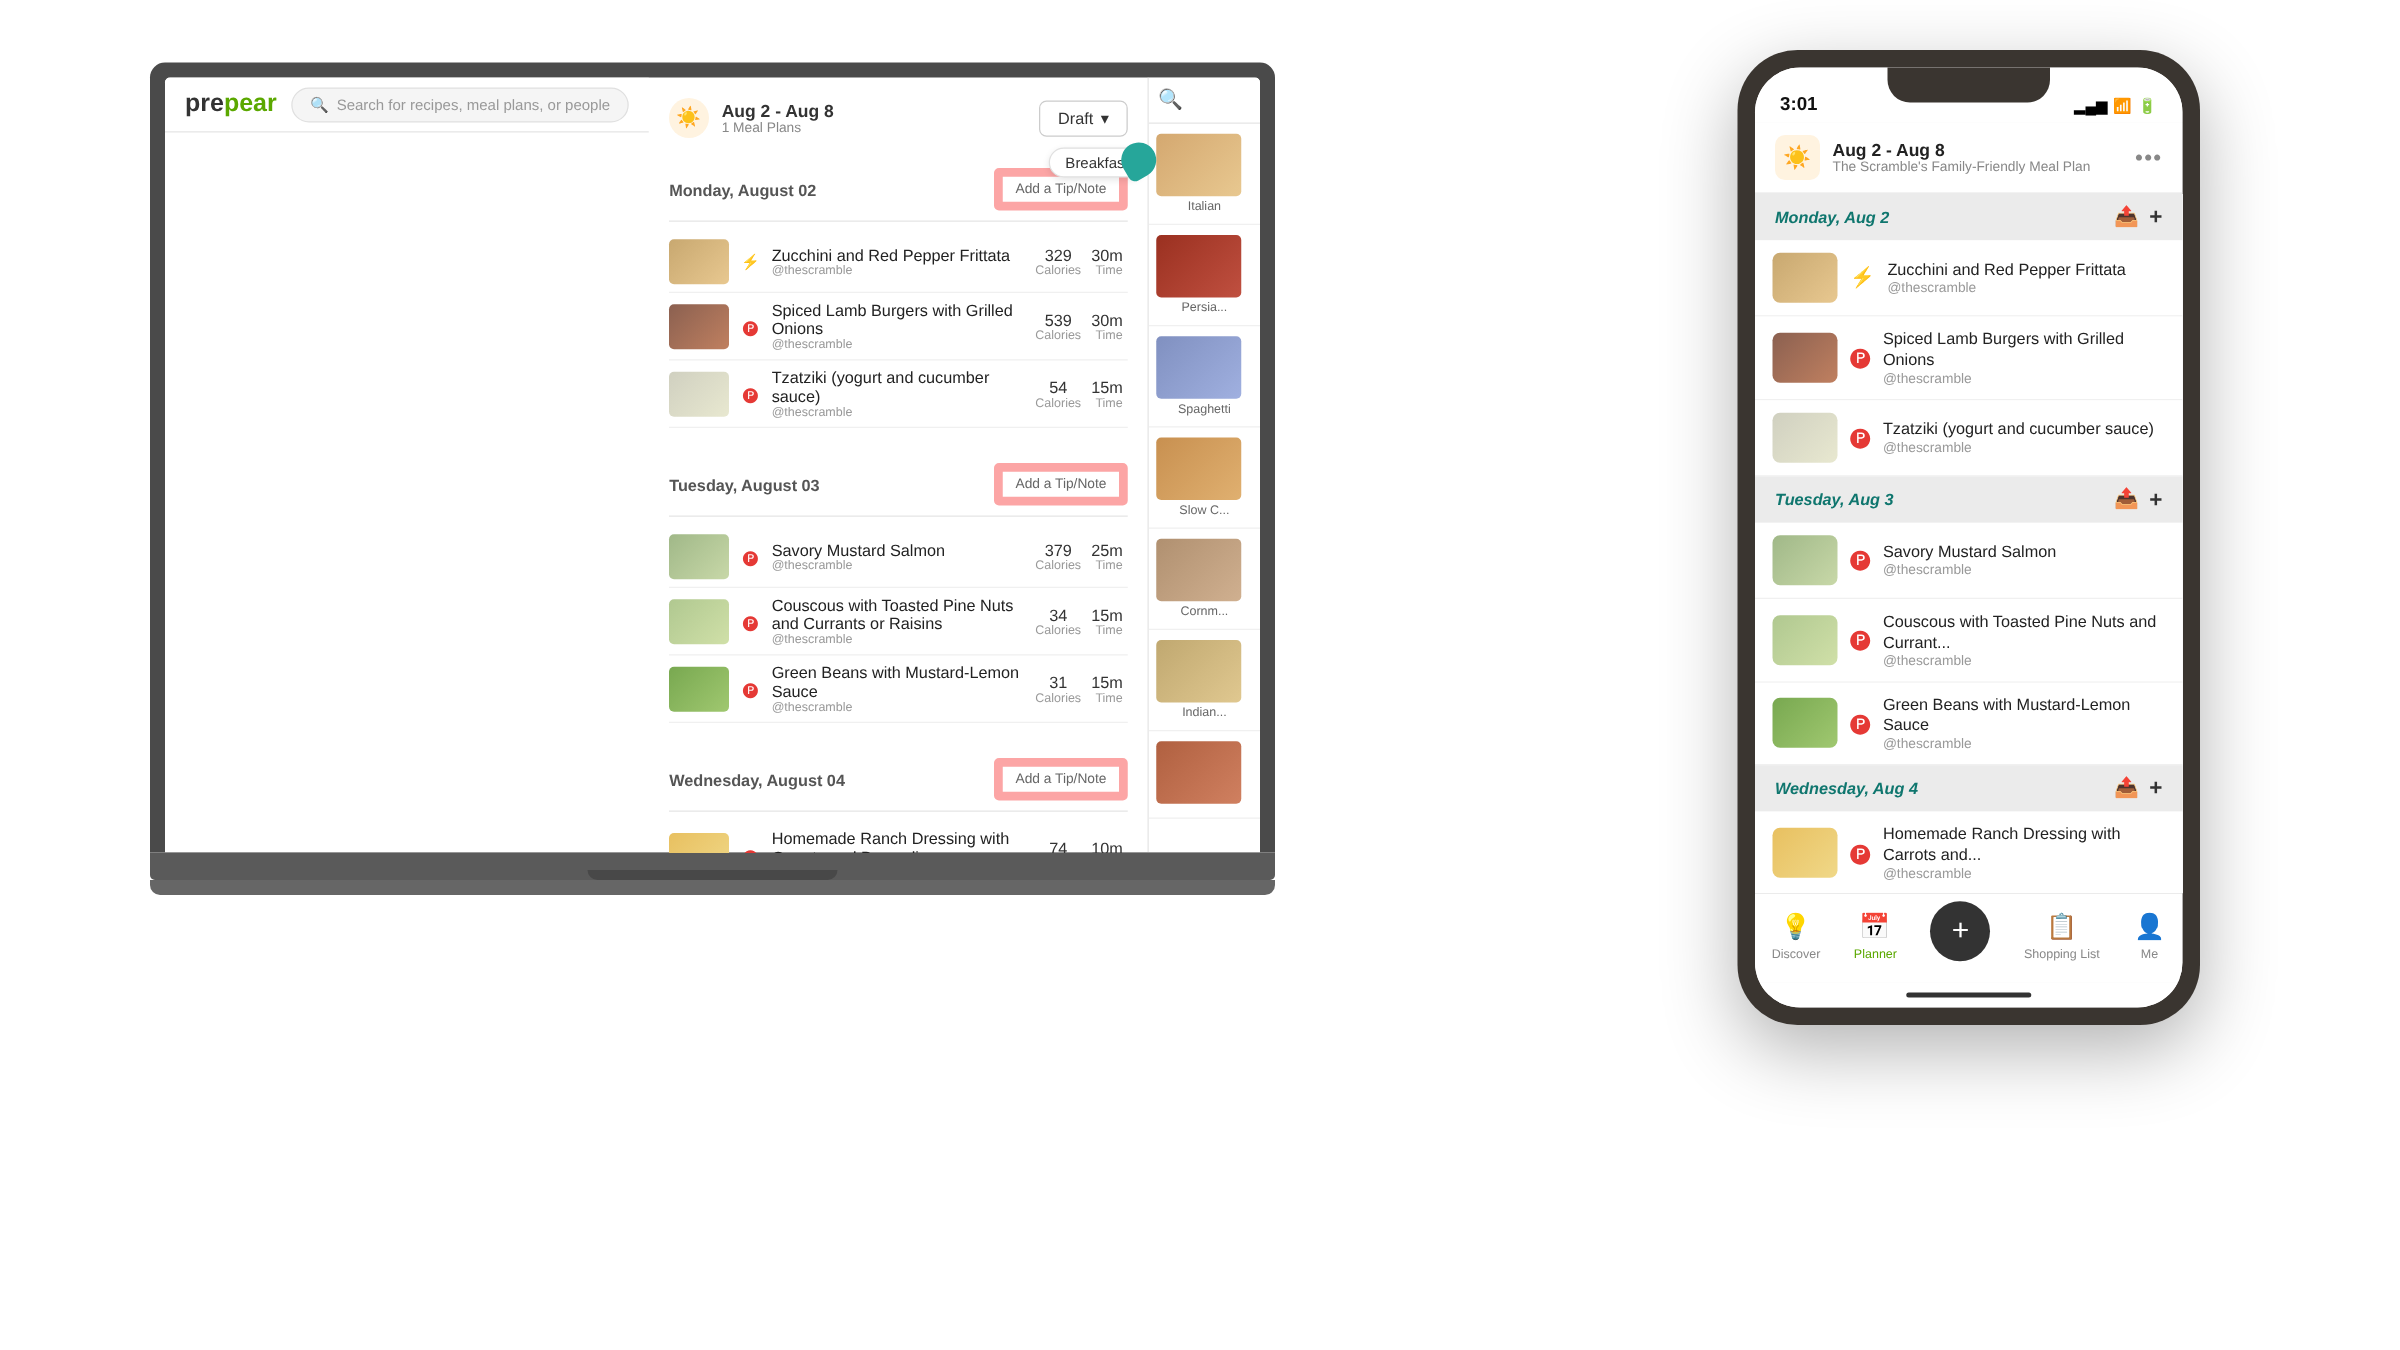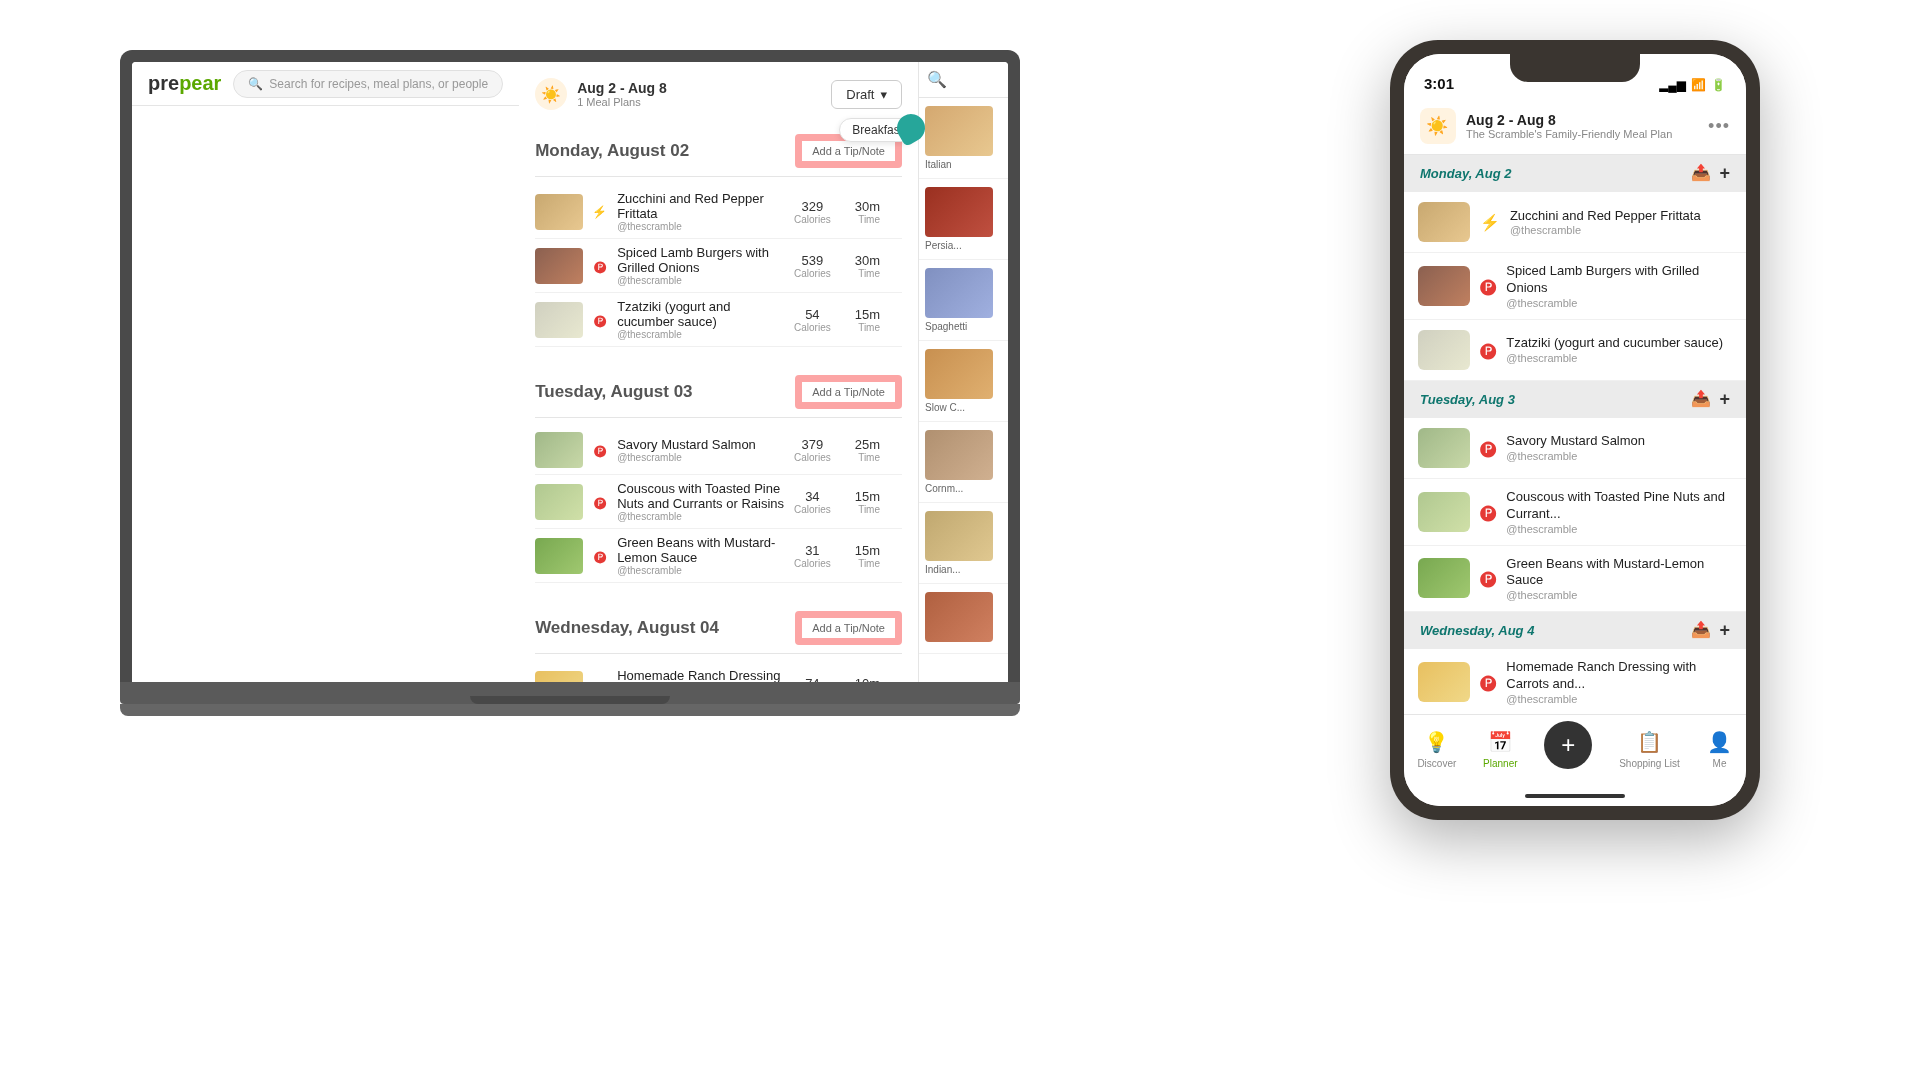--- a/index.html
+++ b/index.html
@@ -164,21 +164,21 @@
     .day-header {
       display: flex;
       align-items: center;
       justify-content: space-between;
       padding: 8px 0;
       border-bottom: 1px solid #e5e5e5;
       margin-bottom: 8px;
     }
 
     .day-label {
-      font-size: 17px;
+      font-size: 13px;
       font-weight: 600;
       color: #555;
     }
 
     .add-tip-btn {
       background: white;
       border: 7px solid #fca5a5;
       border-radius: 4px;
       padding: 4px 10px;
       font-size: 11px;
@@ -232,22 +232,22 @@
       font-weight: 500;
     }
 
     .recipe-source {
       font-size: 10px;
       color: #999;
     }
 
     .recipe-stats {
       display: flex;
-      gap: 24px;
-      margin-right: 22px;
+      gap: 8px;
+      margin-right: 4px;
     }
 
     .stat-col { text-align: center; }
     .stat-val { font-size: 13px; font-weight: 500; color: #333; }
     .stat-label { font-size: 10px; color: #999; text-align: right; }
 
     
     .right-panel {
       width: 90px;
       background: white;
@@ -286,20 +286,21 @@
       border-radius: 50% 50% 50% 20%;
       transform: rotate(-30deg);
       z-index: 11;
     }
 
     .cat-item {
       padding: 8px 6px;
       font-size: 10px;
       color: #666;
       border-bottom: 1px solid #f0f0f0;
+      text-align: center;
       cursor: pointer;
     }
 
     .cat-thumb {
       width: 68px;
       height: 50px;
       border-radius: 4px;
       margin-bottom: 3px;
     }
 

